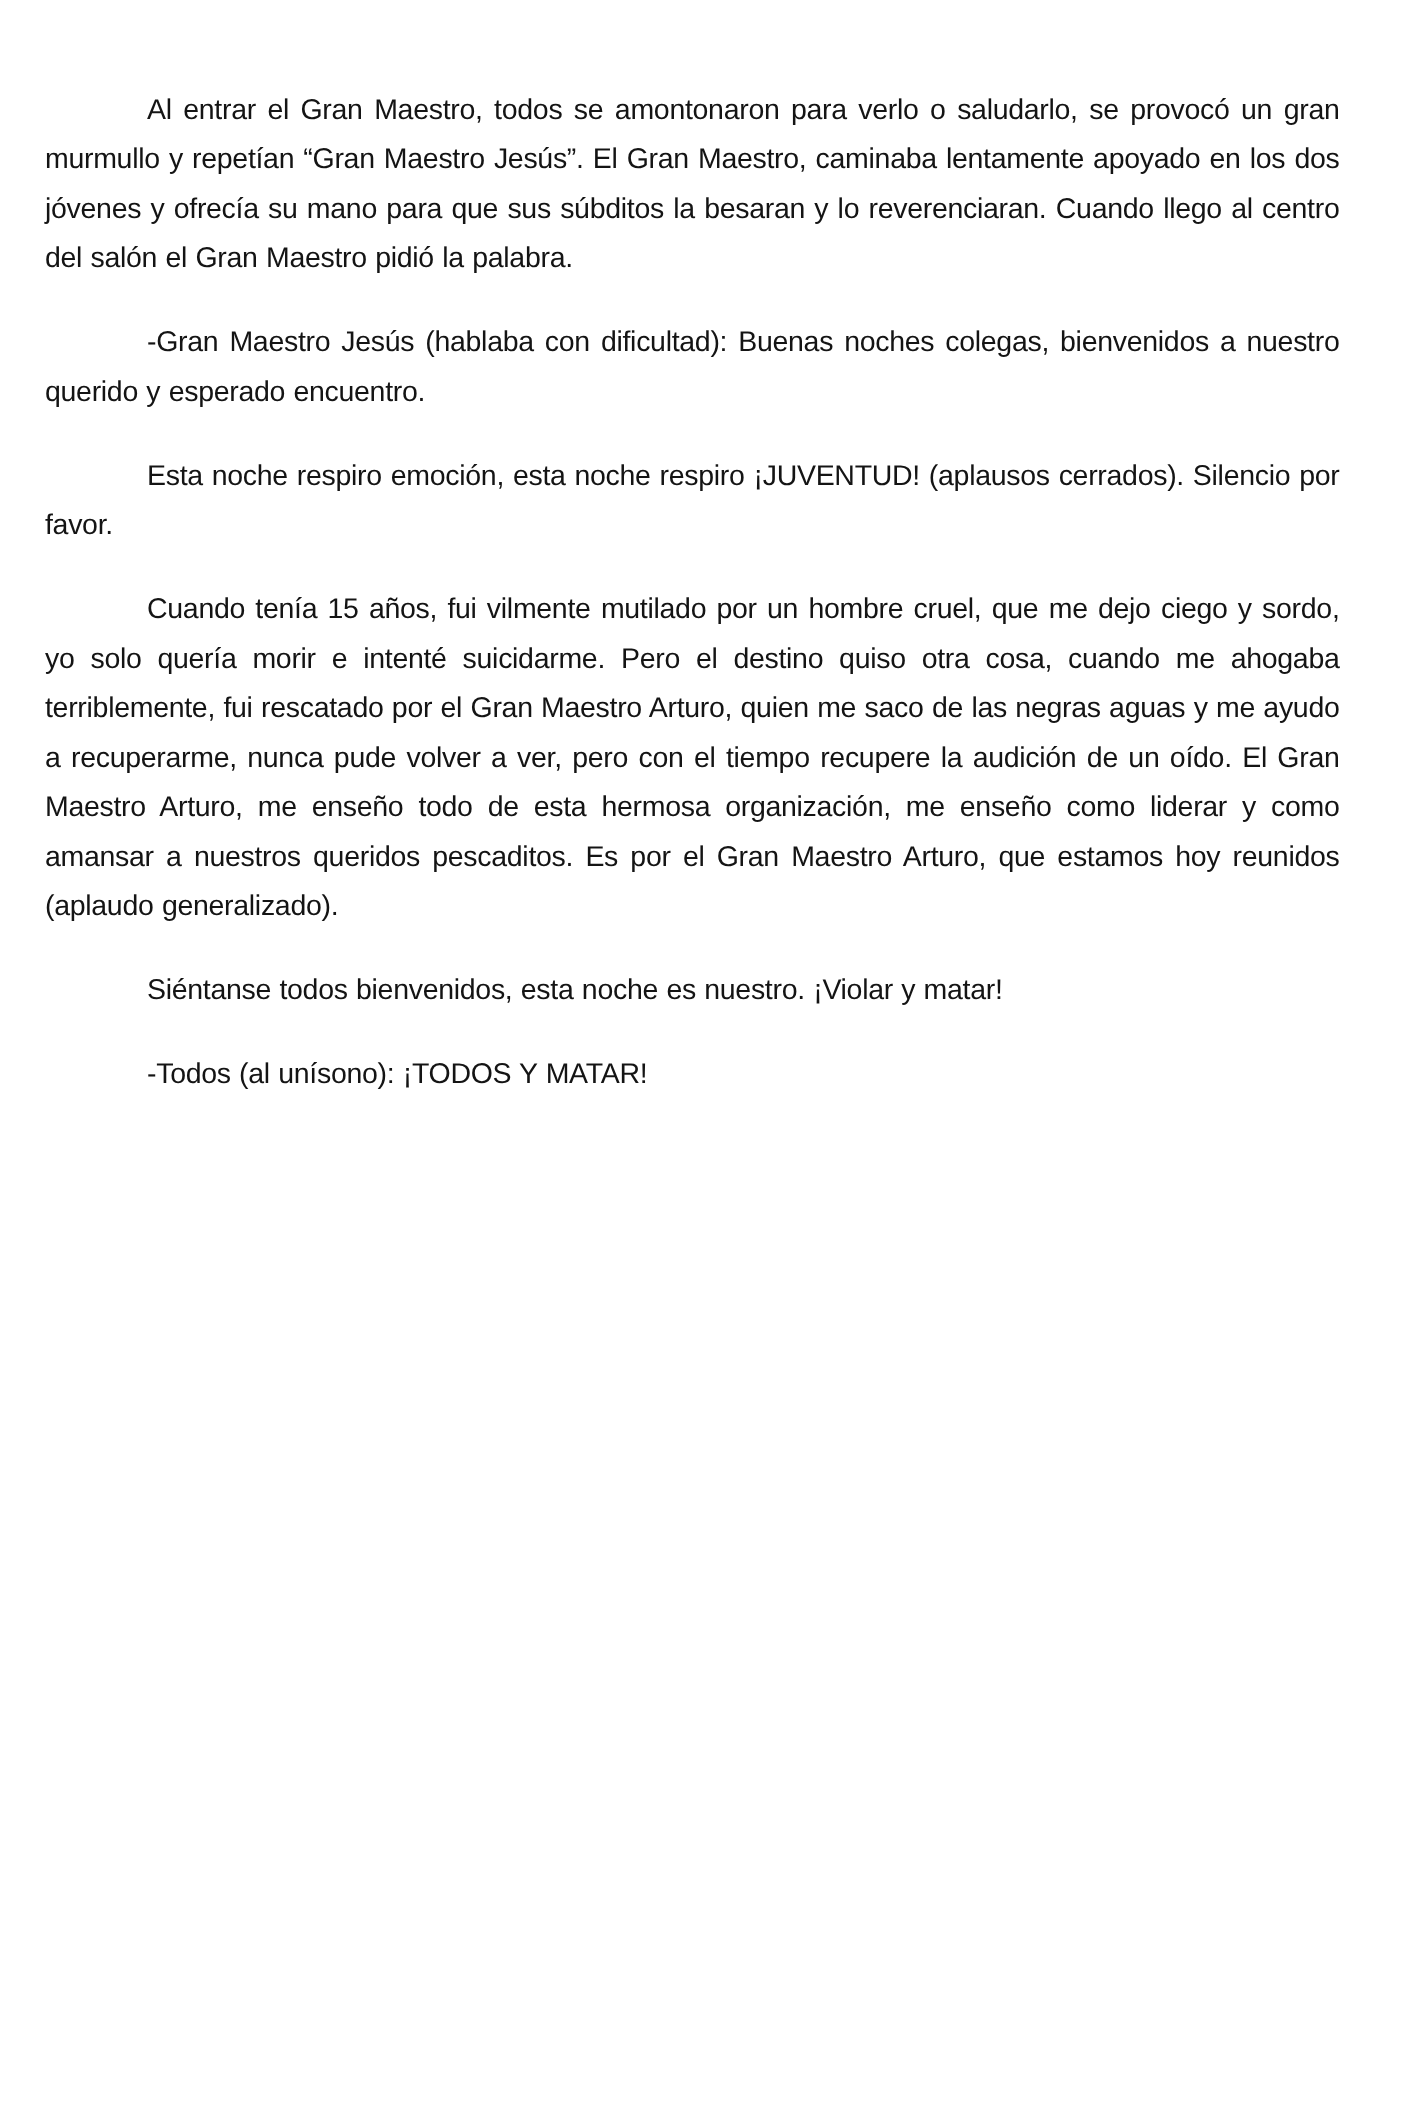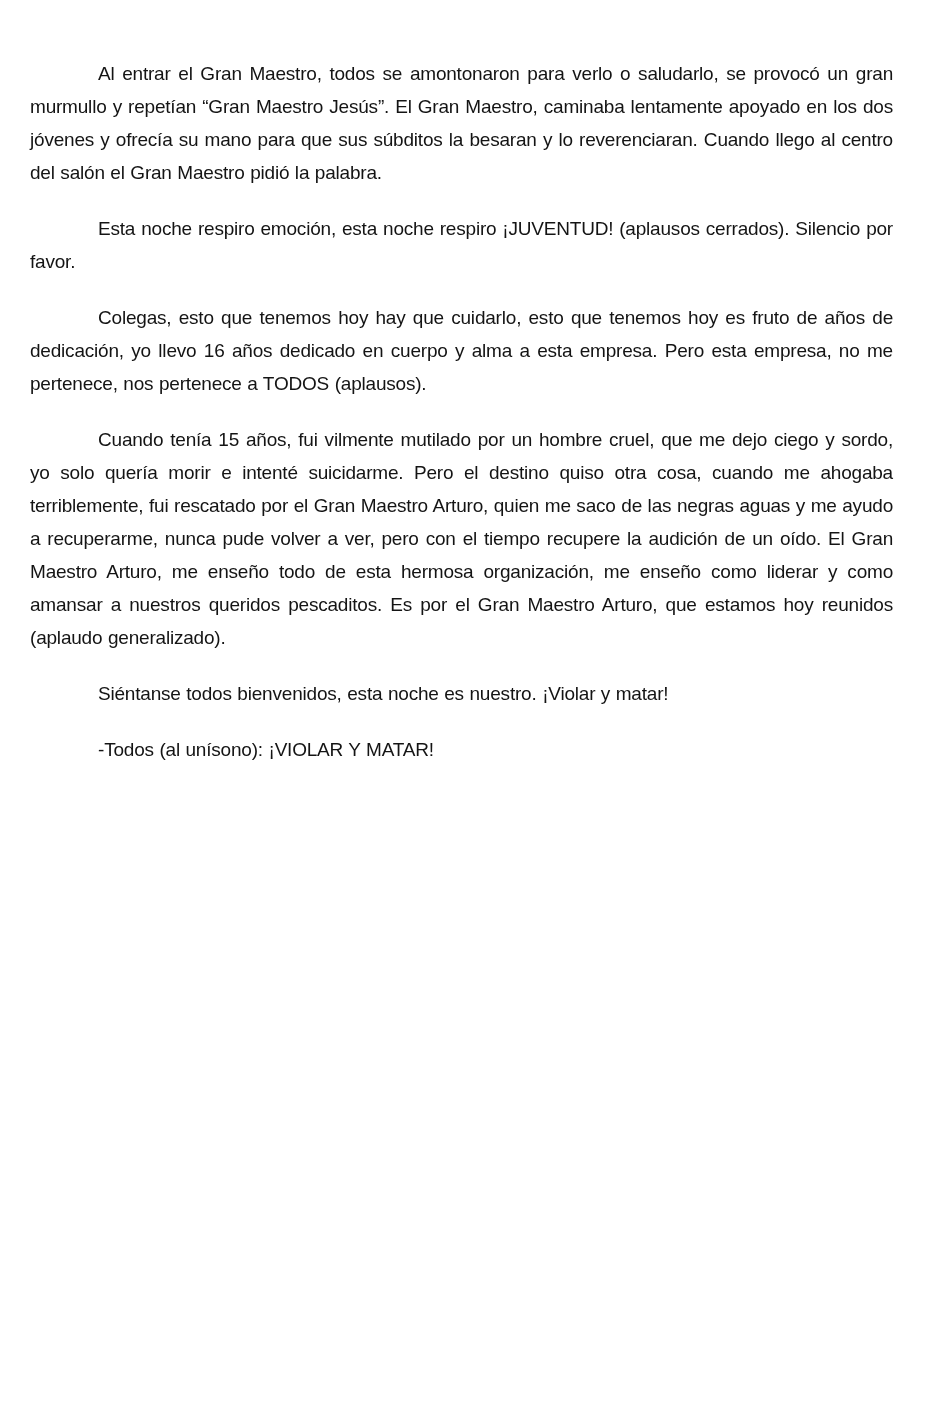--- a/index.html
+++ b/index.html
@@ -29,18 +29,18 @@
     text-indent: 68px;
     letter-spacing: -0.2px;
     word-spacing: 0.5px;
   }
 </style>
 </head>
 <body>
 
 <div class="page">
   <p class="para">Al entrar el Gran Maestro, todos se amontonaron para verlo o saludarlo, se provocó un gran murmullo y repetían “Gran Maestro Jesús”. El Gran Maestro, caminaba lentamente apoyado en los dos jóvenes y ofrecía su mano para que sus súbditos la besaran y lo reverenciaran. Cuando llego al centro del salón el Gran Maestro pidió la palabra.</p>
+  <p class="para">-Gran Maestro Jesús (hablaba con dificultad): Buenas noches colegas, bienvenidos a nuestro querido y esperado encuentro.</p>
   <p class="para">Esta noche respiro emoción, esta noche respiro ¡JUVENTUD! (aplausos cerrados). Silencio por favor.</p>
-  <p class="para">Colegas, esto que tenemos hoy hay que cuidarlo, esto que tenemos hoy es fruto de años de dedicación, yo llevo 16 años dedicado en cuerpo y alma a esta empresa. Pero esta empresa, no me pertenece, nos pertenece a TODOS (aplausos).</p>
   <p class="para">Cuando tenía 15 años, fui vilmente mutilado por un hombre cruel, que me dejo ciego y sordo, yo solo quería morir e intenté suicidarme. Pero el destino quiso otra cosa, cuando me ahogaba terriblemente, fui rescatado por el Gran Maestro Arturo, quien me saco de las negras aguas y me ayudo a recuperarme, nunca pude volver a ver, pero con el tiempo recupere la audición de un oído. El Gran Maestro Arturo, me enseño todo de esta hermosa organización, me enseño como liderar y como amansar a nuestros queridos pescaditos. Es por el Gran Maestro Arturo, que estamos hoy reunidos (aplaudo generalizado).</p>
   <p class="para">Siéntanse todos bienvenidos, esta noche es nuestro. ¡Violar y matar!</p>
-  <p class="para">-Todos (al unísono): ¡VIOLAR Y MATAR!</p>
+  <p class="para">-Todos (al unísono): ¡TODOS Y MATAR!</p>
 </div>
 
 </body></html>

